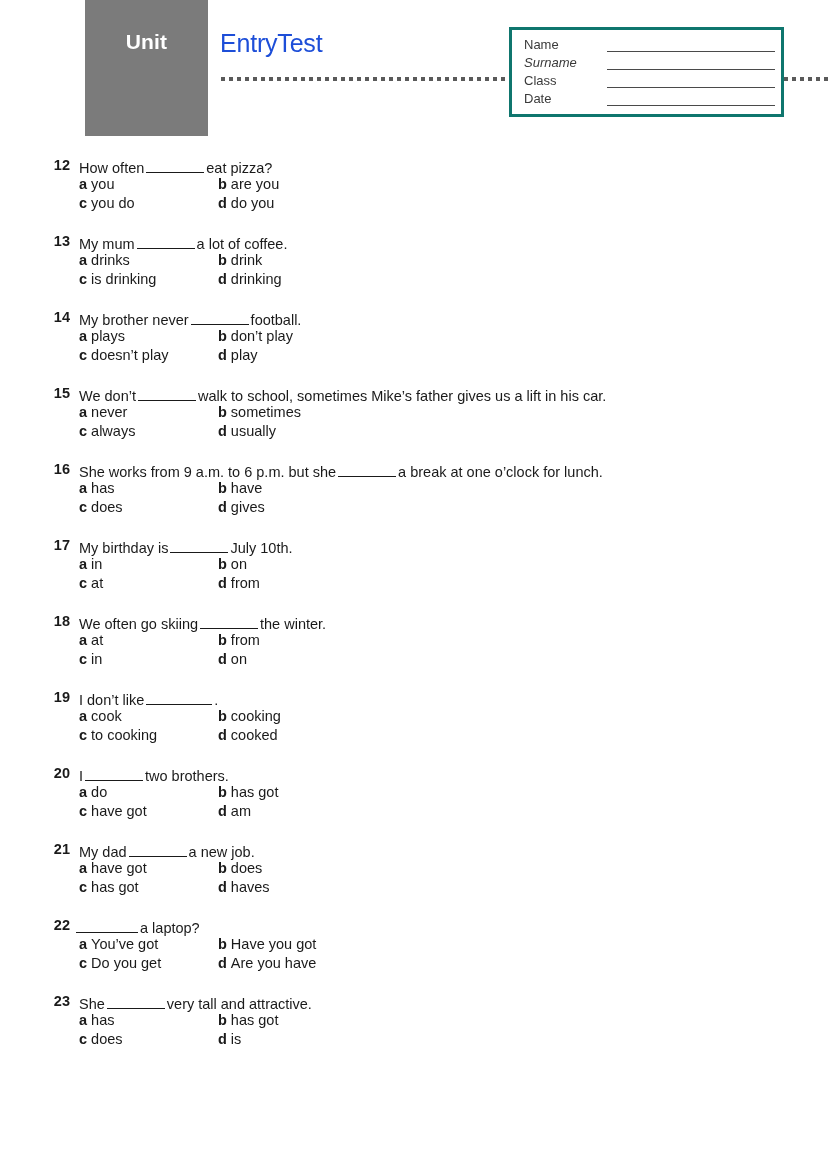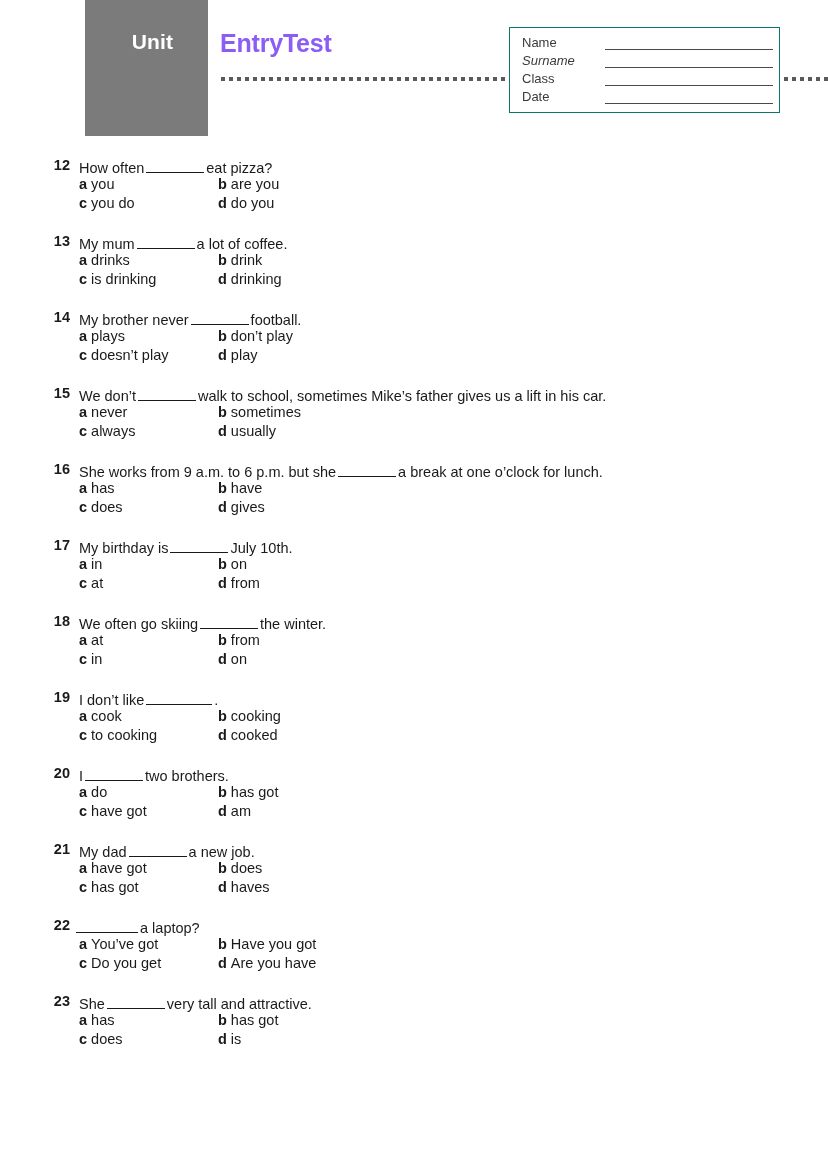--- a/index.html
+++ b/index.html
@@ -36,30 +36,29 @@
   #unit-label {
     position: absolute;
     left: 0;
     top: 30px;
     width: 123px;
     text-align: center;
     color: #ffffff;
     font-size: 21px;
     font-weight: bold;
     letter-spacing: 0.2px;
-    padding-left: 6px;
   }
 
   #test-title {
     position: absolute;
     left: 220px;
     top: 29px;
     font-size: 25px;
-    font-weight: bold;
-    color: #8b5cf6;
+    font-weight: normal;
+    color: #1d4ed8;
     letter-spacing: -0.2px;
   }
 
   .dotted-rule {
     position: absolute;
     top: 77px;
     height: 4px;
     background-image: linear-gradient(to right, #5a5a5a 0, #5a5a5a 4px, transparent 4px, transparent 8px);
     background-size: 8px 4px;
     background-repeat: repeat-x;
@@ -67,21 +66,21 @@
   #dotted-left  { left: 221px; width: 286px; }
   #dotted-right { left: 784px; width: 44px; }
 
   
   #name-box {
     position: absolute;
     left: 509px;
     top: 27px;
     width: 269px;
     height: 84px;
-    border: 1px solid #0f766e;
+    border: 3px solid #0f766e;
     background: #ffffff;
   }
   .name-row {
     position: absolute;
     left: 12px;
     width: 248px;
     height: 18px;
   }
   .name-label {
     position: absolute;

